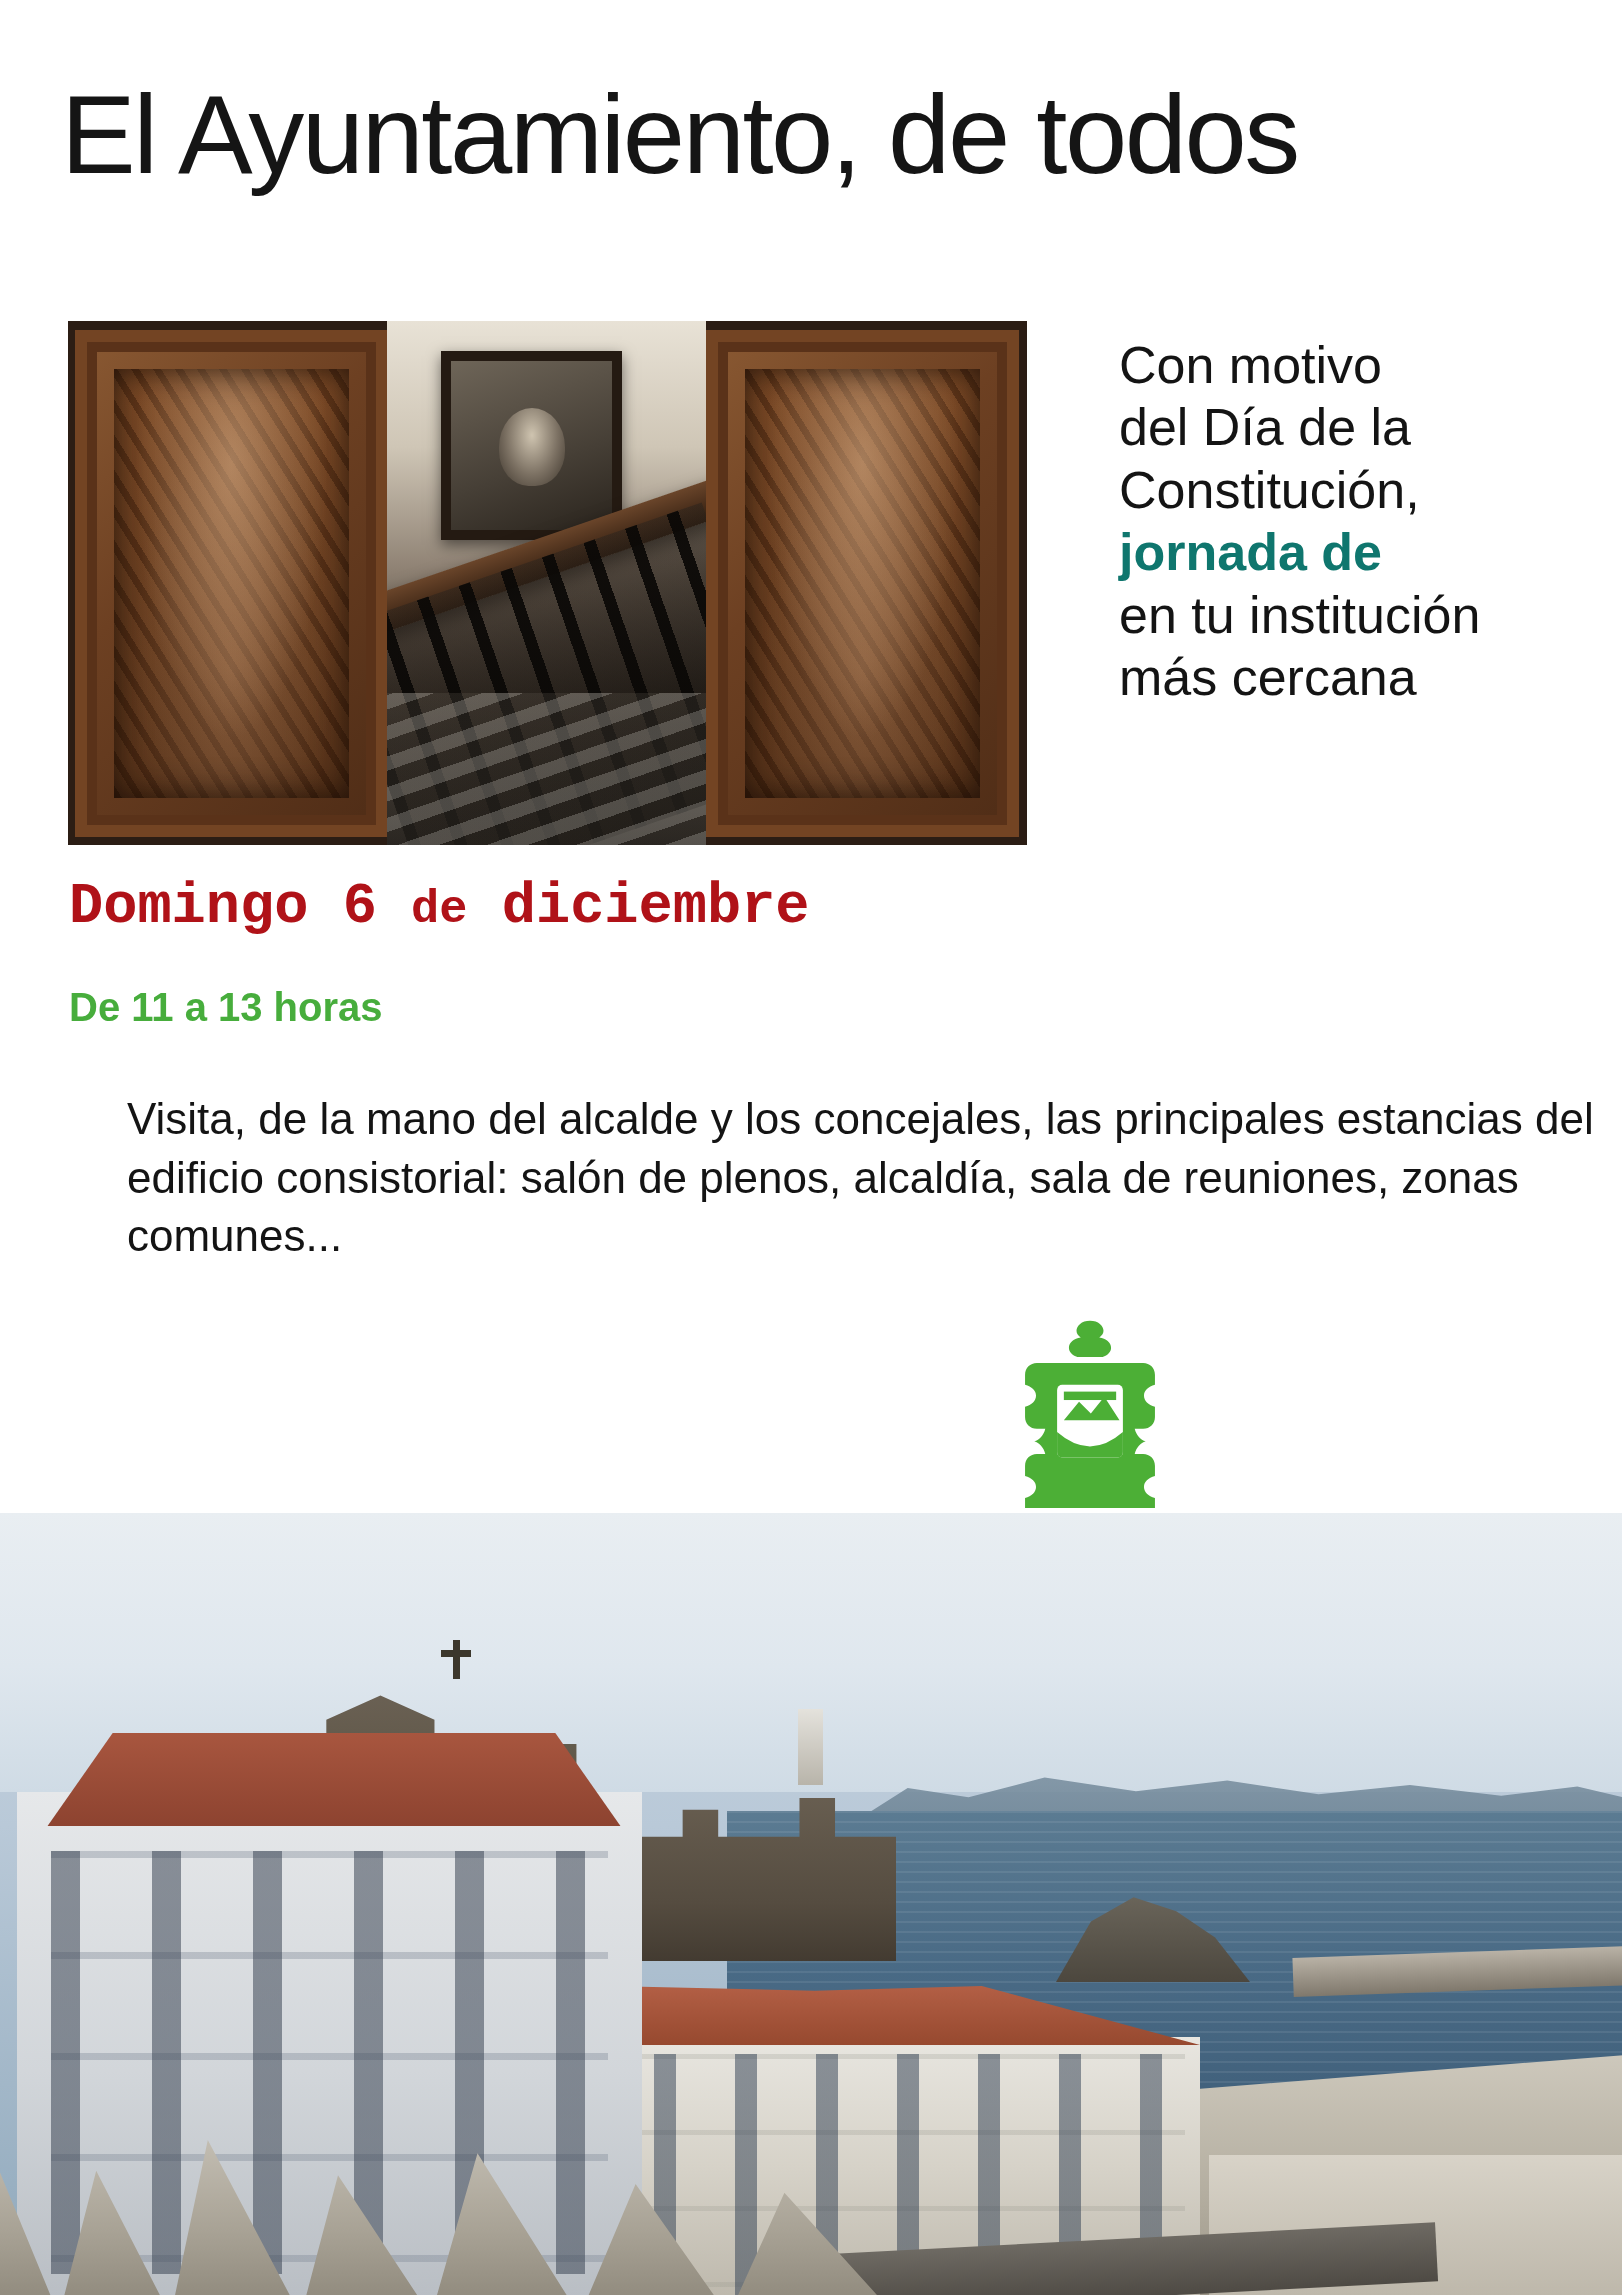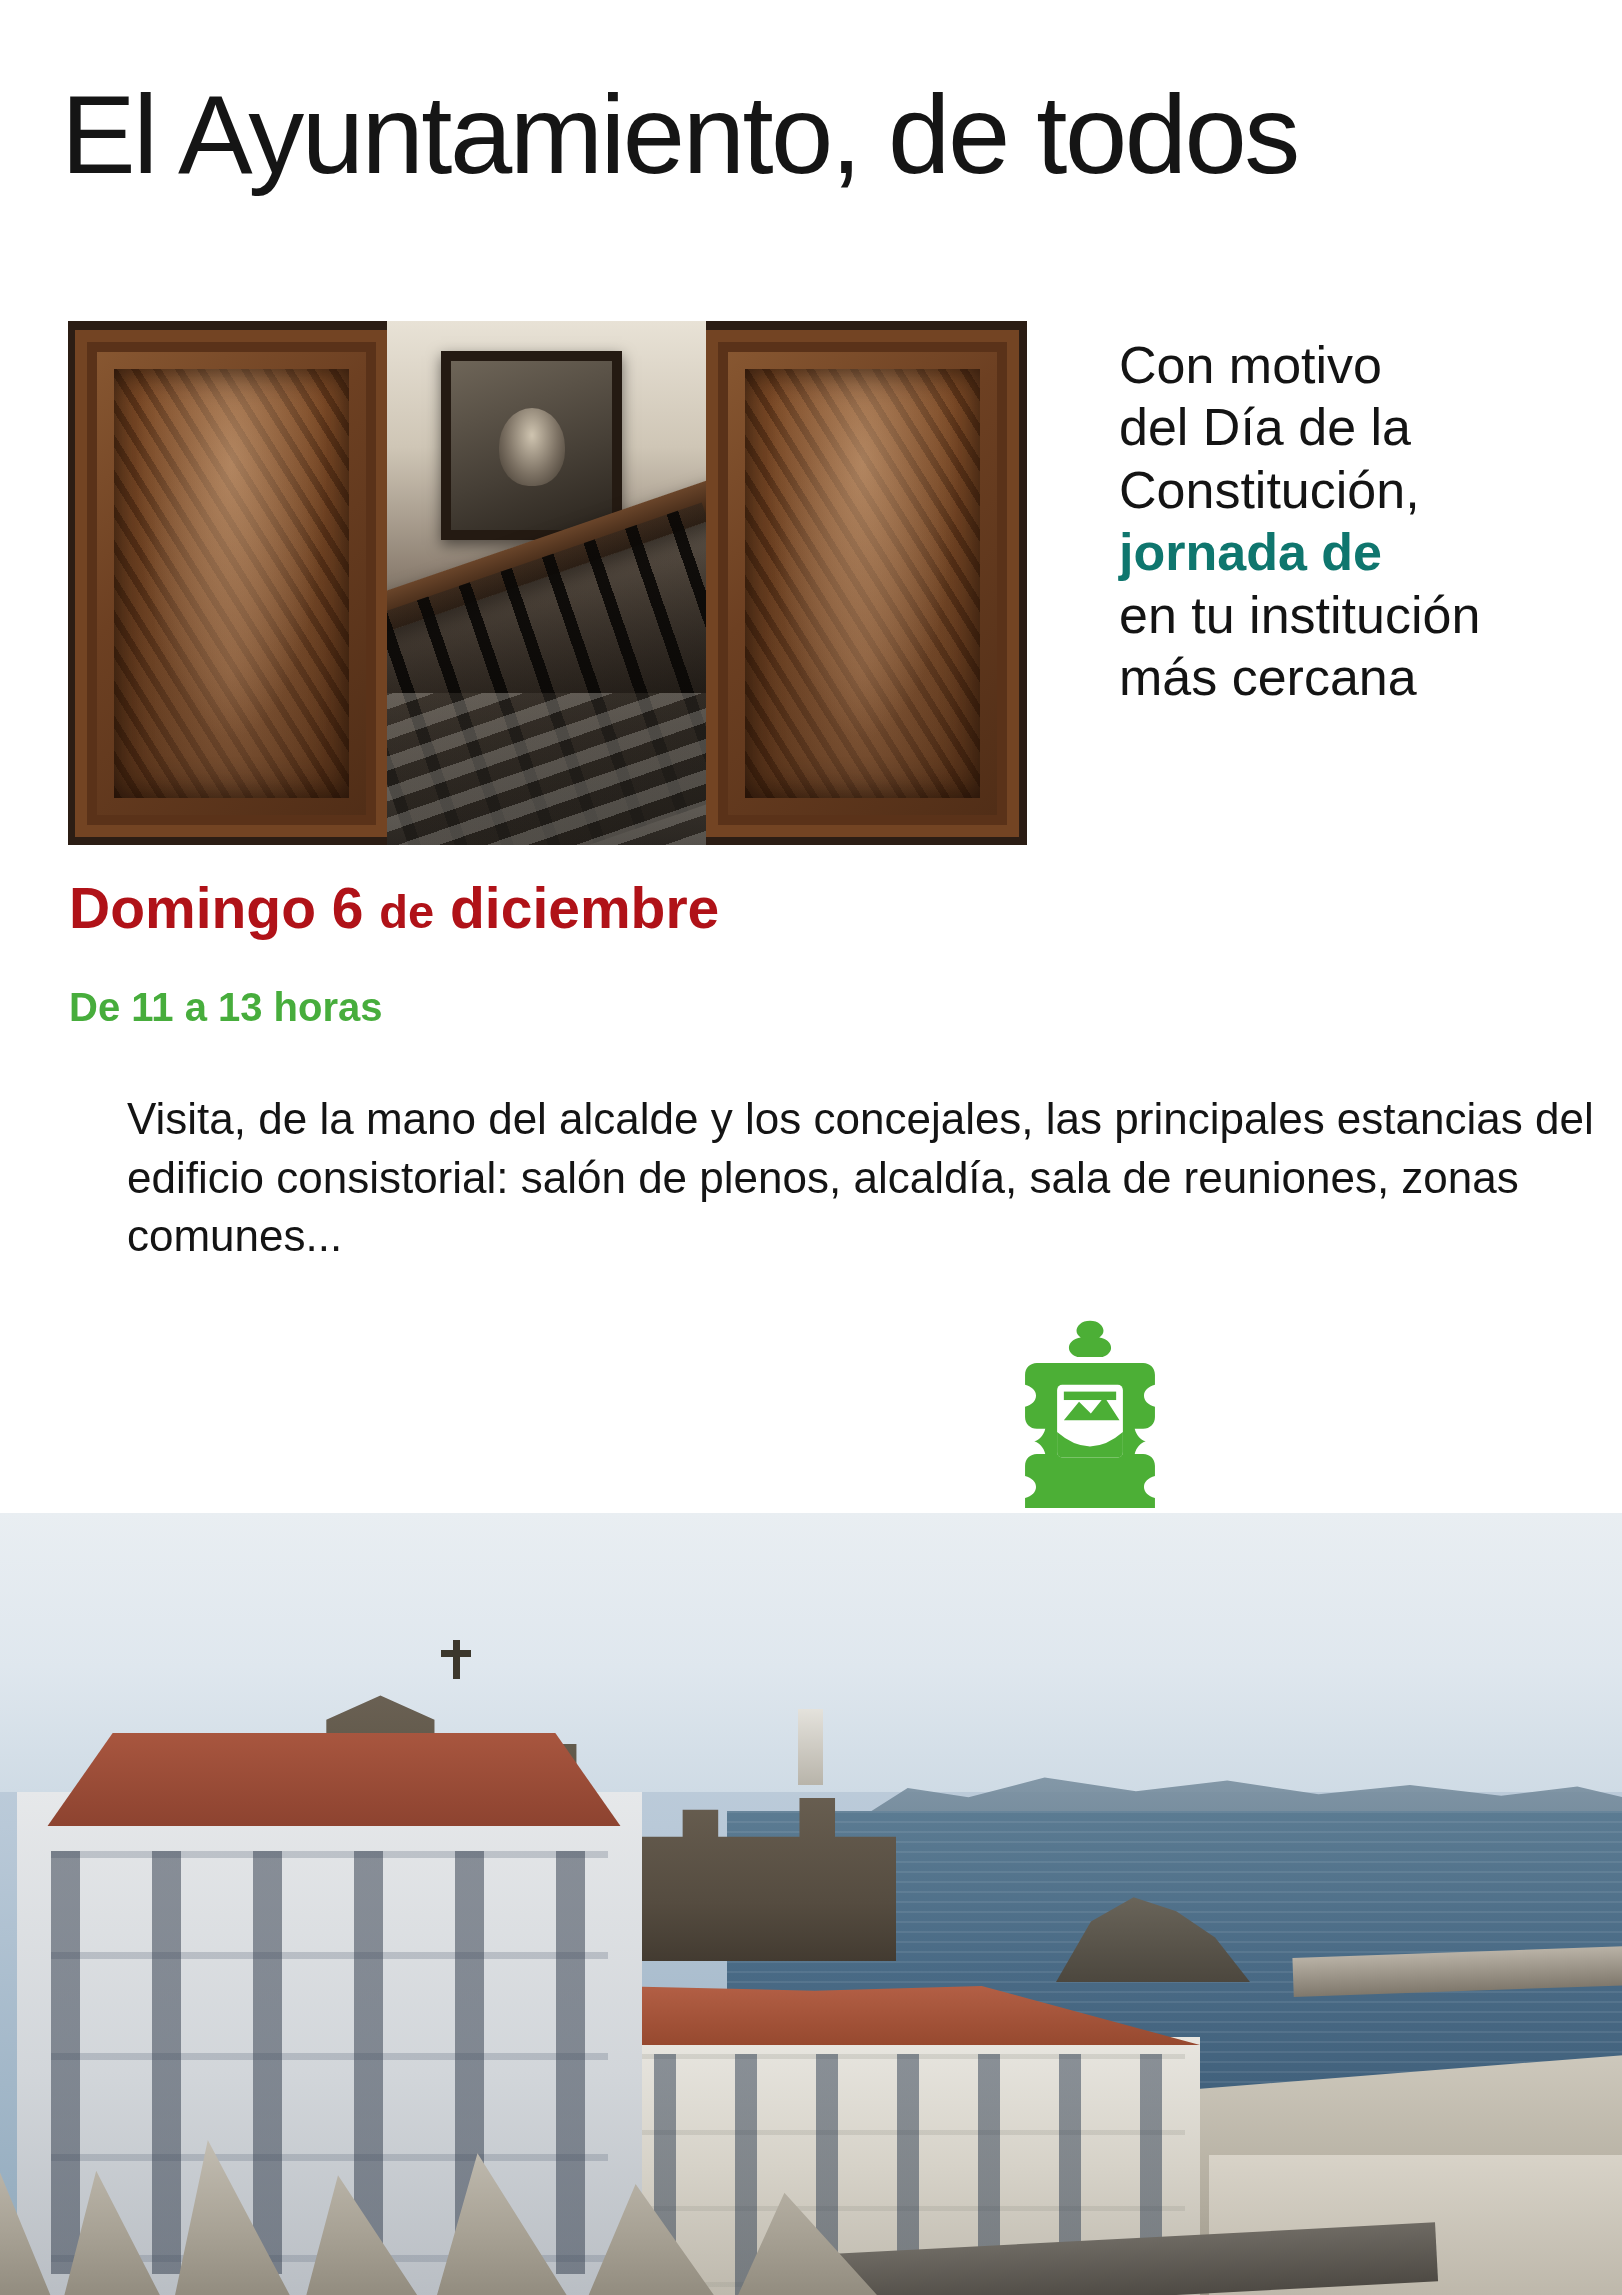--- a/index.html
+++ b/index.html
@@ -148,20 +148,21 @@
 
   
   .date-line {
     position: absolute;
     left: 69px;
     top: 875px;
     font-size: 57px;
     font-weight: bold;
     color: #b01218;
     white-space: nowrap;
+    font-family: Liberation Mono, monospace;
   }
   .date-line .de {
     font-size: 47px;
     font-weight: bold;
   }
   .time-line {
     position: absolute;
     left: 69px;
     top: 985px;
     font-size: 40px;

